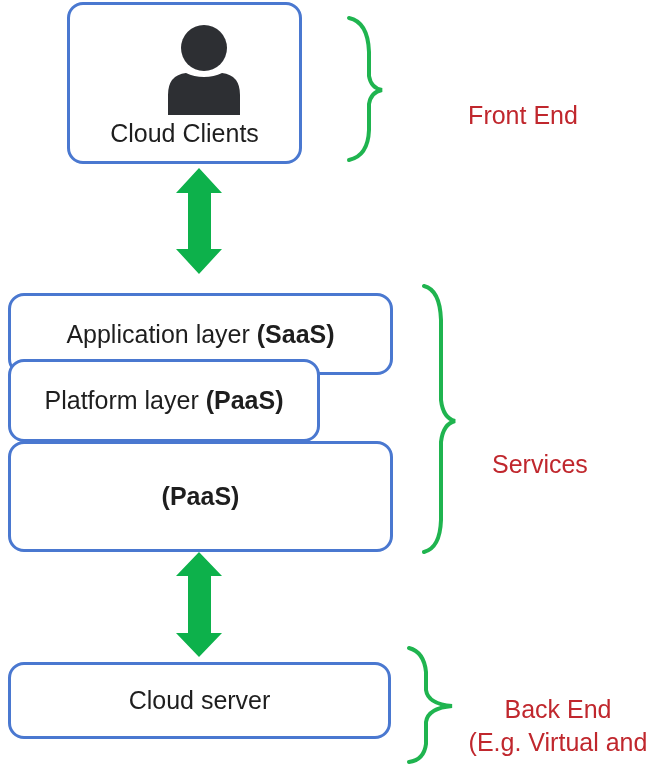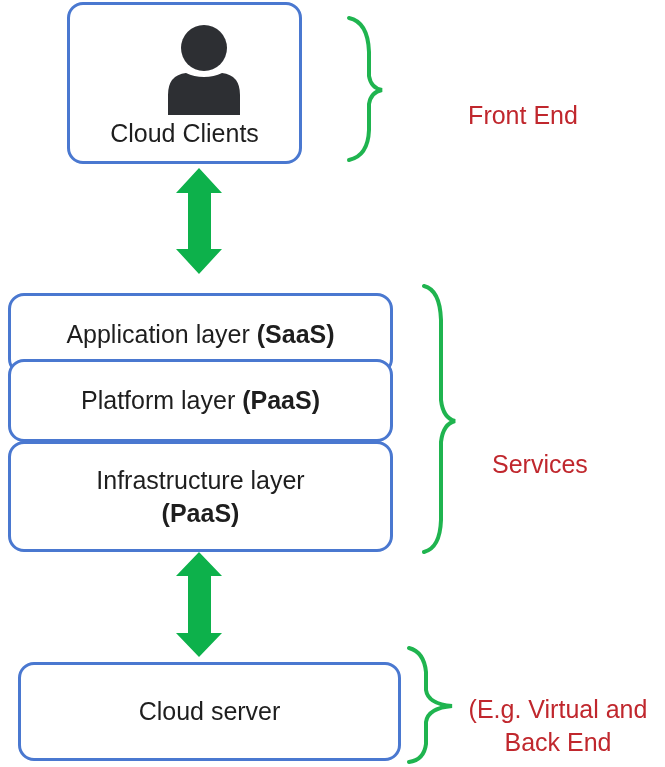--- a/index.html
+++ b/index.html
@@ -21,29 +21,28 @@
   <svg width="80" height="100" viewBox="0 0 80 100" style="position:absolute; left:94px; top:18px;">
     <circle cx="40" cy="25" r="23" fill="#2d2f33"></circle>
     <path d="M4 92 L4 72 Q4 52 22 50 Q30 54 40 54 Q50 54 58 50 Q76 52 76 72 L76 92 Z" fill="#2d2f33"></path>
   </svg>
   <span>Cloud Clients</span>
 </div>
 
 <div class="box" style="left:8px; top:278px; width:385px; height:82px;margin-top:15px;">
   <span><span>Application layer</span> <b>(SaaS)</b></span>
 </div>
-<div class="box" style="left:8px; top:359px; width:385px; height:83px;text-align:center;">
+<div class="box" style="left:8px; top:359px; width:312px; height:83px;text-align:center;">
   <span><span>Platform layer</span> <b>(PaaS)</b></span>
 </div>
 <div class="box" style="left:8px; top:441px; width:385px; height:111px;">
-  <span>Infrastructure layer</span>
   <b>(PaaS)</b>
 </div>
 
-<div class="box" style="left:18px; top:662px; width:383px; height:99px;">
+<div class="box" style="left:8px; top:662px; width:383px; height:77px;">
   <span>Cloud server</span>
 </div>
 
 <svg class="overlay" width="665" height="767">
   <polygon fill="#0db14b" points="199,168 222,193 211,193 211,249 222,249 199,274 176,249 188,249 188,193 176,193"></polygon>
   <polygon fill="#0db14b" points="199,552 222,576 211,576 211,633 222,633 199,657 176,633 188,633 188,576 176,576"></polygon>
 
   <path d="M349 18 Q368 22 369 52 L369 76 Q371 88 382 90 Q371 92 369 104 L369 130 Q368 156 349 160" fill="none" stroke="#1fb44f" stroke-width="4" stroke-linecap="round"></path>
   <path d="M424 286 Q440 290 441 320 L441 400 Q443 418 455 421 Q443 424 441 442 L441 520 Q440 548 424 552" fill="none" stroke="#1fb44f" stroke-width="4" stroke-linecap="round"></path>
   <path d="M409 648 Q424 652 426 672 L426 690 Q428 704 452 706 Q428 708 426 722 L426 744 Q424 760 409 762" fill="none" stroke="#1fb44f" stroke-width="4" stroke-linecap="round"></path>
@@ -51,15 +50,15 @@
 
 <div class="label" style="left:388px; top:54px; width:270px;">
   <div>Front End</div>
 </div>
 
 <div class="label" style="left:492px; top:403px;">
   <span>Services</span>
 </div>
 
 <div class="label" style="left:452px; top:648px; width:212px;">
+  <div>Back End</div>
   <div>(E.g. Virtual and</div>
-  <div>Back End</div>
 </div>
 
 </body></html>

